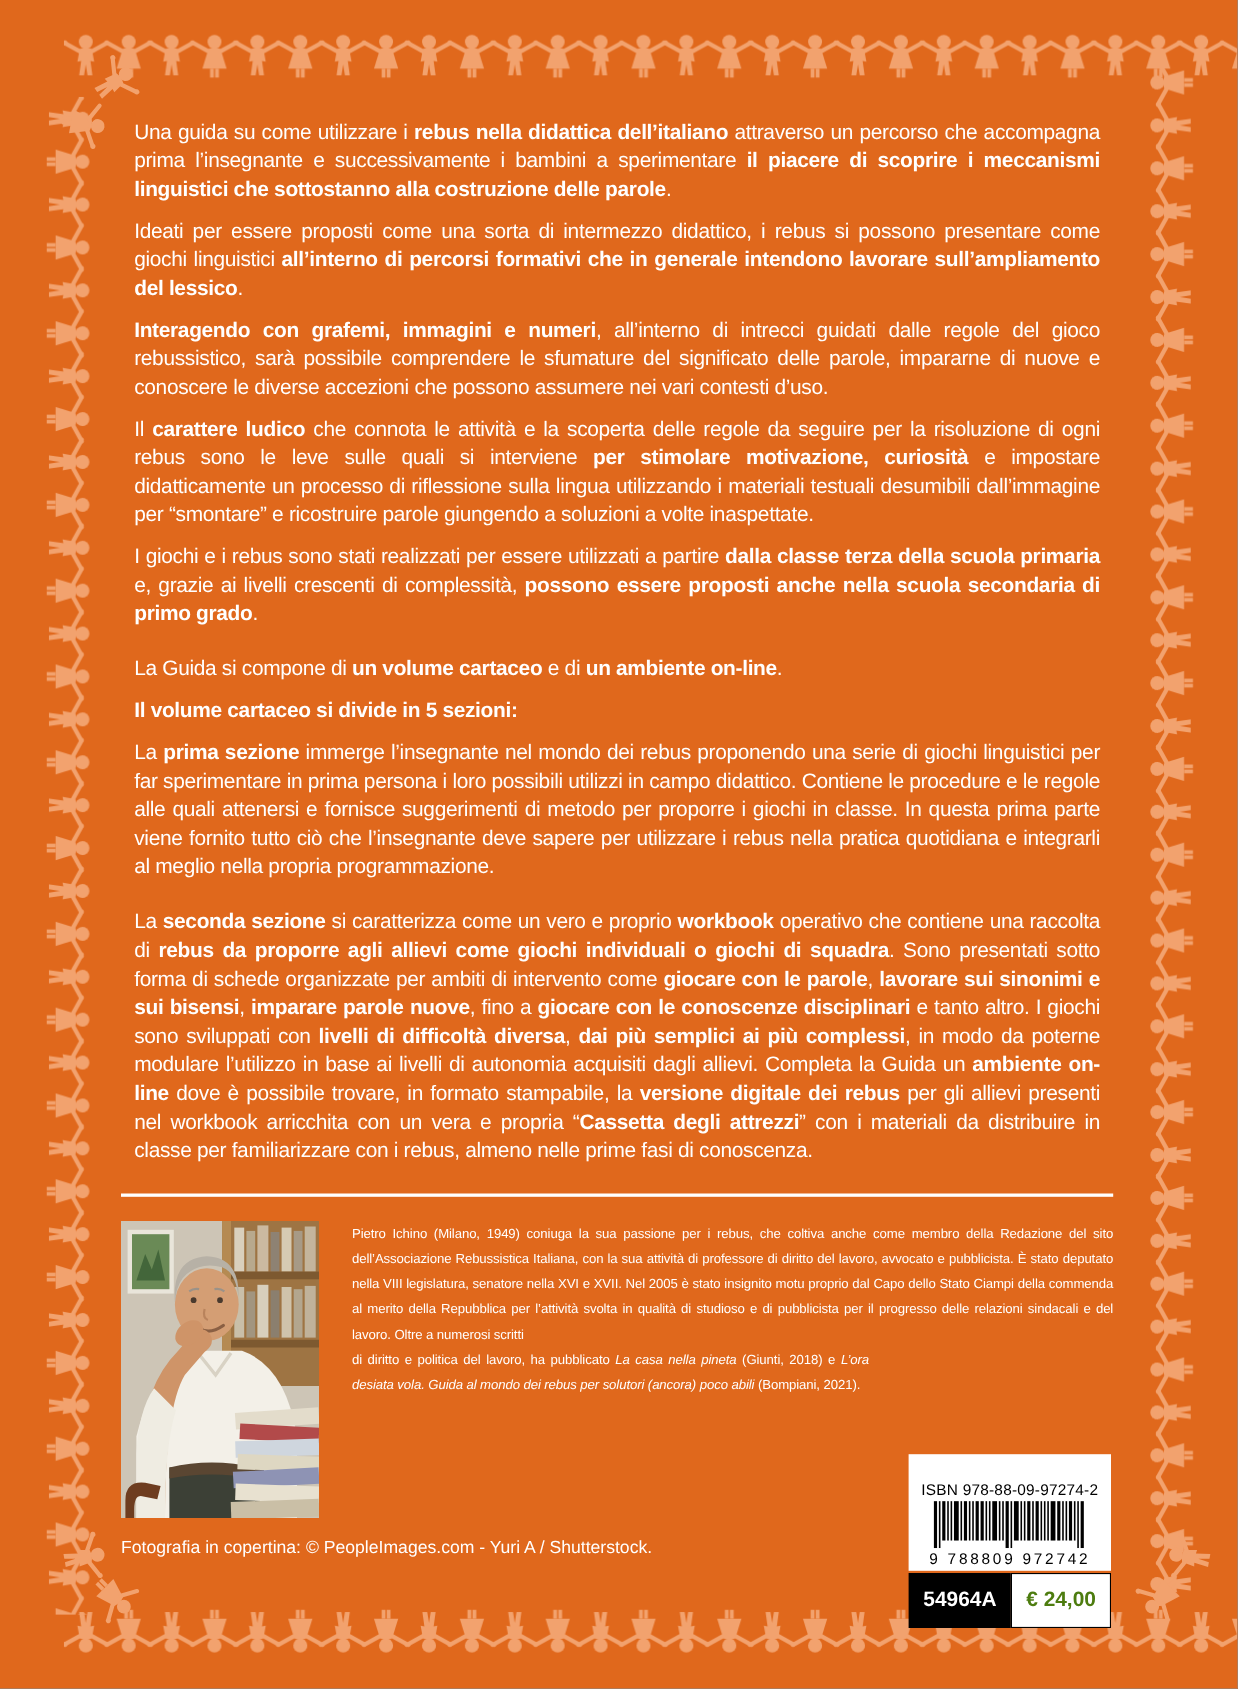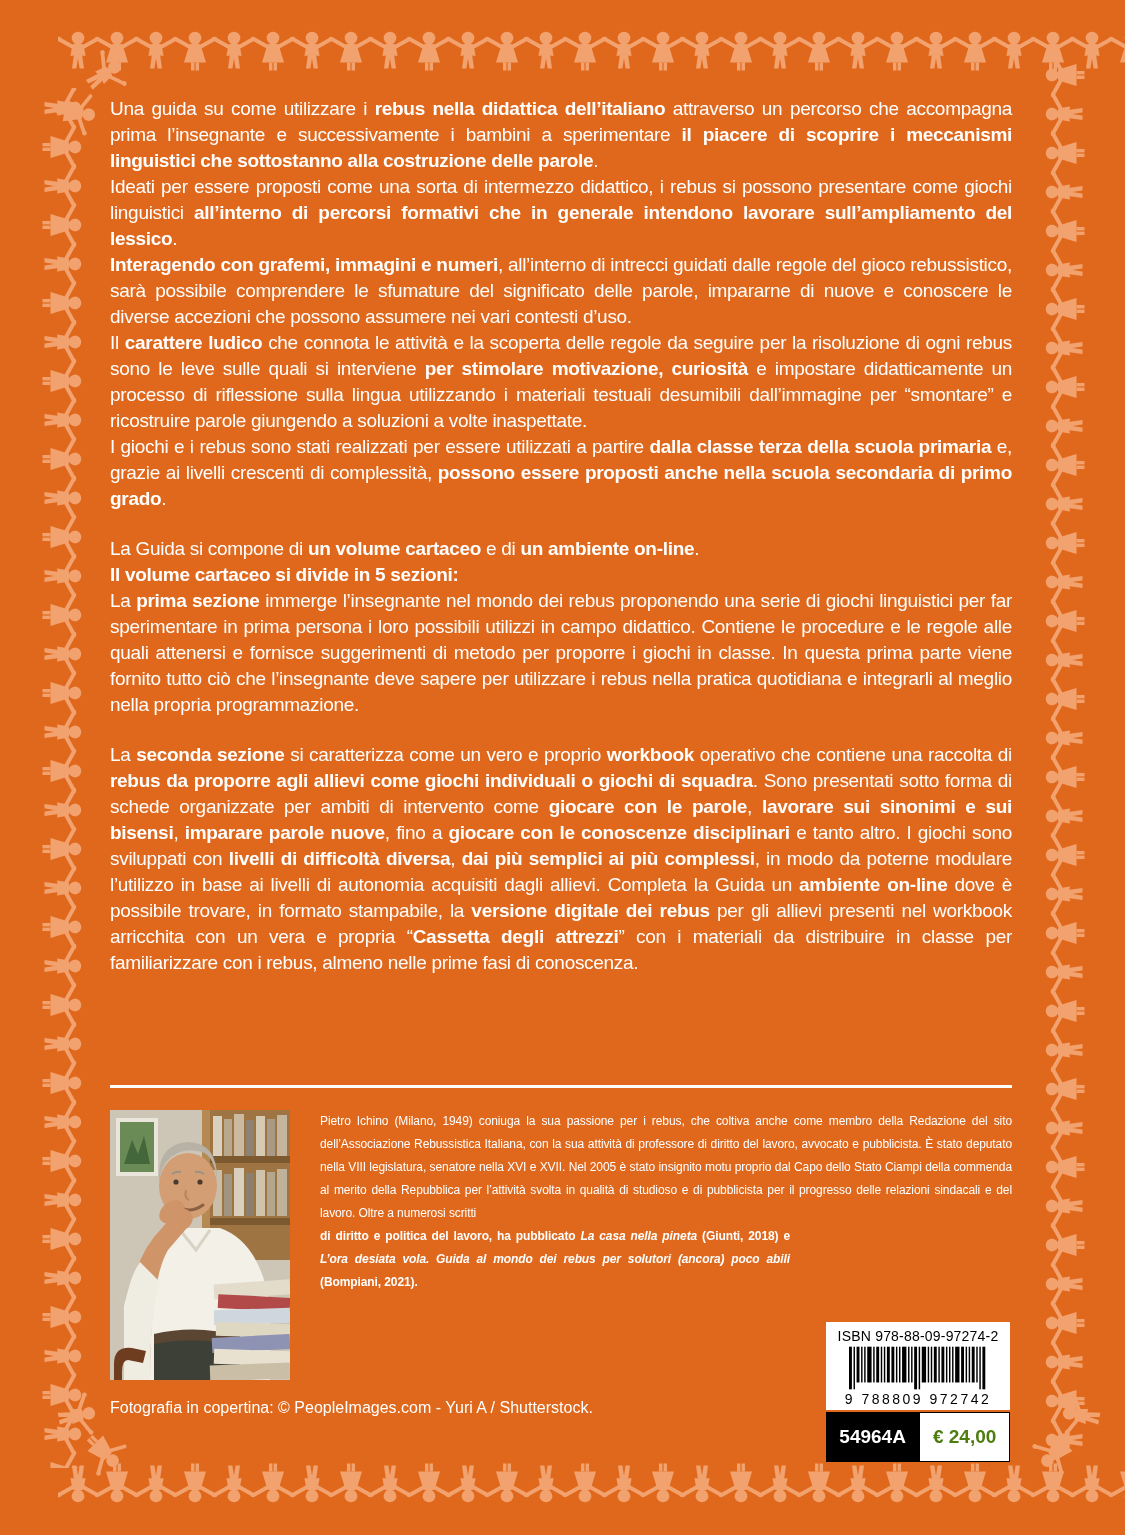--- a/index.html
+++ b/index.html
@@ -11,38 +11,38 @@
   
   .doll-shape{fill:var(--doll,#f2a26e);}
   .doll-arm{stroke:var(--doll,#f2a26e); stroke-width:3.8; stroke-linecap:round; fill:none;}
   .strip{position:absolute;}
   
   .body-text{
     position:absolute; left:110px; top:96px; width:902px;
     font-size:19px; line-height:26px; letter-spacing:-0.3px;
     text-align:justify; hyphens:auto;
   }
-  .body-text p{margin:0;}
+  .body-text p{margin:12px;}
   .block{margin-bottom:24px;}
   .b{font-weight:700;}
   .i{font-style:italic;}
   
   .author{position:absolute; left:110px; top:1085px; width:902px; border-top:3px solid #fff;}
   .author-content{display:flex; gap:30px; margin-top:22px;}
   .photo{width:180px; height:270px; flex:none; display:block;}
   .author-col{flex:1; min-width:0;}
   .author-heading{margin:0 0 8px; font-size:24px; font-weight:700; color:#fdf4e6;}
   .bio{font-size:12px; line-height:23px; letter-spacing:-0.1px; text-align:justify;}
-  .bio-tail{display:block; max-width:470px;font-weight:bold;}
+  .bio-tail{display:block; max-width:470px;}
   
   .credits{position:absolute; left:110px; top:1394px; font-size:16px; line-height:27px;}
   .credits div{white-space:nowrap;}
   
   .barcode-box{position:absolute; left:826px; top:1322px; width:184px; color:#000;}
-  .barcode-white{background:#fff; text-align:center; padding:5px 7px 2px;}
+  .barcode-white{background:#fff; text-align:center; padding:23px 7px 2px;}
   .isbn{font-size:14px; letter-spacing:0.2px; line-height:18px;}
   .ean-digits{font-size:14px; letter-spacing:2.5px; line-height:17px;}
   .price-row{display:flex; height:50px; margin-top:2px; font-weight:700; font-size:19px;}
   .code-cell{flex:1.05; background:#000; color:#fff; display:flex; align-items:center; justify-content:center;}
   .price-cell{flex:1; background:#fff; color:#4d7c0f; display:flex; align-items:center; justify-content:center; border:1px solid #000;}
 </style>
 </head>
 <body>
 
 <div class="page">

